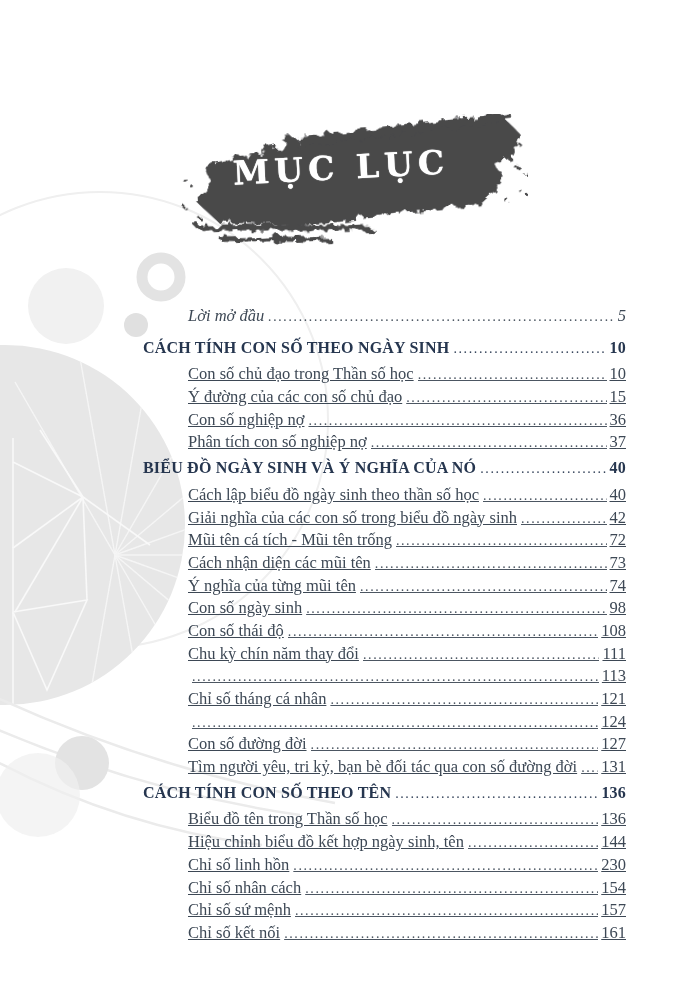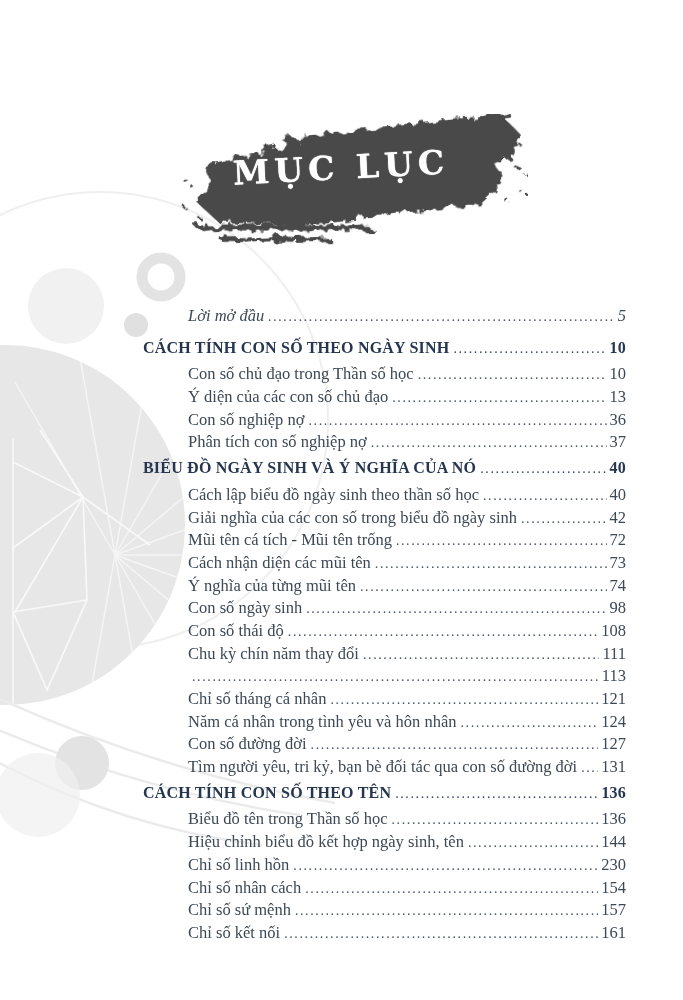--- a/index.html
+++ b/index.html
@@ -26,21 +26,21 @@
   }
   .row .label { white-space:nowrap; flex:0 0 auto; }
   .row .leader {
     flex:1 1 0; min-width:0; overflow:hidden; white-space:nowrap;
     margin:0 3px 0 4px; font-size:14px; letter-spacing:1.6px; opacity:0.92;
   }
   .row .leader::after {
     content:"....................................................................................................................................";
   }
   .row .pagenum { white-space:nowrap; flex:0 0 auto; }
-  .row.item  { padding-left:45px; }
+  .row.item  { padding-left:45px;text-decoration:underline; }
   .row.intro { padding-left:45px; font-style:italic; margin-bottom:9px; }
   .row.section {
     font-weight:bold; color:#26364f; font-size:16px; letter-spacing:0.2px;
     margin-top:3px; margin-bottom:4px;text-align:center;
   }
   .row.section .leader { font-weight:normal; }
 </style>
 </head>
 <body>
 
@@ -134,23 +134,23 @@
     <span class="label">CÁCH TÍNH CON SỐ THEO NGÀY SINH</span>
     <span class="leader"></span>
     <span class="pagenum">10</span>
   </div>
       <div class="row item">
     <span class="label">Con số chủ đạo trong Thần số học</span>
     <span class="leader"></span>
     <span class="pagenum">10</span>
   </div>
       <div class="row item">
-    <span class="label">Ý diện của các con số chủ đạo</span>
-    <span class="leader"></span>
-    <span class="pagenum">13</span>
+    <span class="label">Ý đường của các con số chủ đạo</span>
+    <span class="leader"></span>
+    <span class="pagenum">15</span>
   </div>
       <div class="row item">
     <span class="label">Con số nghiệp nợ</span>
     <span class="leader"></span>
     <span class="pagenum">36</span>
   </div>
       <div class="row item">
     <span class="label">Phân tích con số nghiệp nợ</span>
     <span class="leader"></span>
     <span class="pagenum">37</span>
@@ -203,21 +203,20 @@
       <div class="row item">
     <span class="leader"></span>
     <span class="pagenum">113</span>
   </div>
       <div class="row item">
     <span class="label">Chỉ số tháng cá nhân</span>
     <span class="leader"></span>
     <span class="pagenum">121</span>
   </div>
       <div class="row item">
-    <span class="label">Năm cá nhân trong tình yêu và hôn nhân</span>
     <span class="leader"></span>
     <span class="pagenum">124</span>
   </div>
       <div class="row item">
     <span class="label">Con số đường đời</span>
     <span class="leader"></span>
     <span class="pagenum">127</span>
   </div>
       <div class="row item">
     <span class="label">Tìm người yêu, tri kỷ, bạn bè đối tác qua con số đường đời</span>

